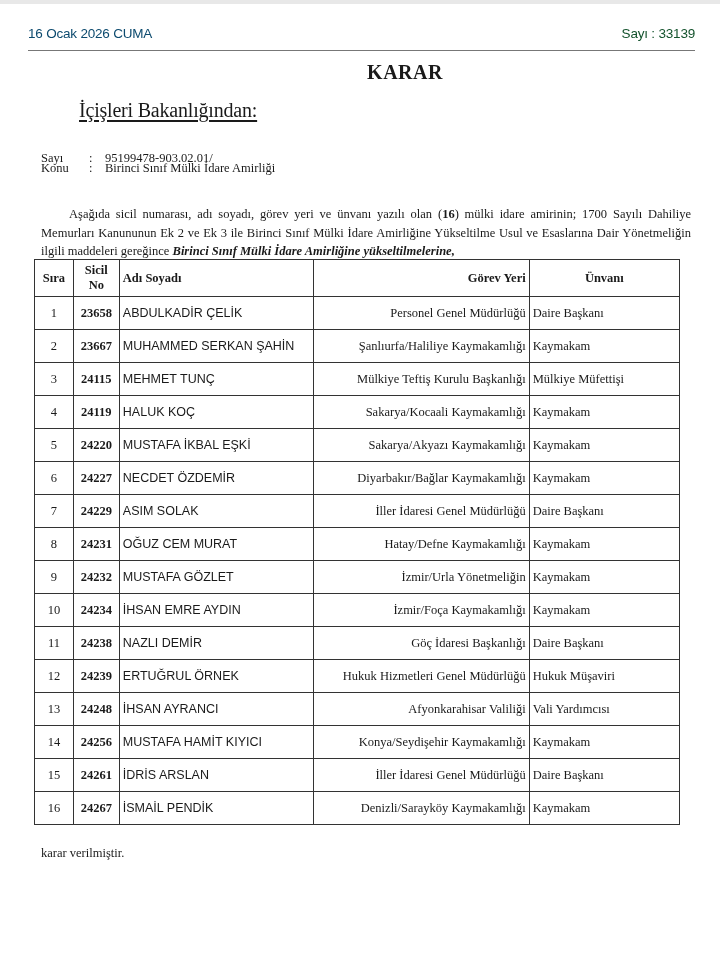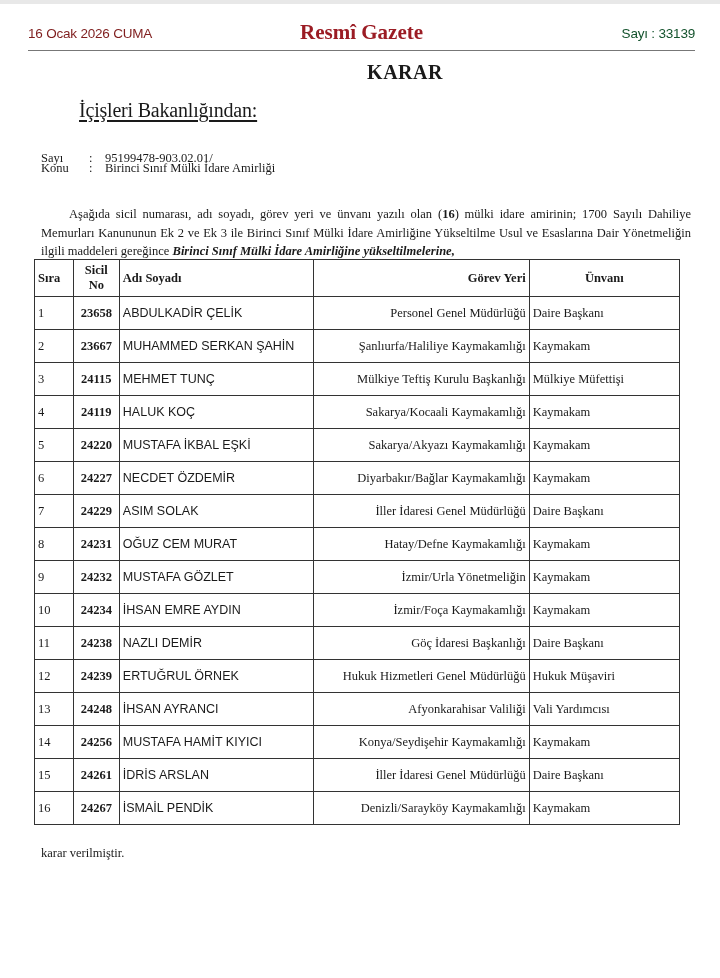--- a/index.html
+++ b/index.html
@@ -7,21 +7,21 @@
     width: 720px; height: 978px; position: relative; overflow: hidden;
     font-family: "Liberation Serif", serif; color: #1a1a1a;
   }
   .top-strip { position: absolute; left: 0; top: 0; width: 720px; height: 4px; background: #e8e8e8; }
   .header {
     position: absolute; left: 28px; top: 20px; width: 667px; height: 30px;
     border-bottom: 1.5px solid #777;
   }
   .hdr-date {
     position: absolute; left: 0; top: 6px;
-    font-family: "Liberation Sans", sans-serif; font-size: 13.5px; letter-spacing: -0.2px; color: #7f1d1d;
+    font-family: "Liberation Sans", sans-serif; font-size: 13.5px; letter-spacing: -0.2px; color: #0c4a6e;
   }
   .hdr-title {
     position: absolute; left: 0; right: 0; top: 0; text-align: center;
     font-family: "Liberation Serif", serif; font-weight: bold; font-size: 21px; color: #9b1c24;
   }
   .hdr-issue {
     position: absolute; right: 0; top: 6px;
     font-family: "Liberation Sans", sans-serif; font-size: 13.5px; letter-spacing: -0.2px; color: #14532d;
   }
   .karar {
@@ -44,38 +44,37 @@
   .para .ind { display: inline-block; width: 28px; }
   .para .em { font-weight: bold; font-style: italic; }
   table.list {
     position: absolute; left: 34px; top: 259px; width: 646px;
     border-collapse: collapse; font-size: 12.5px;
   }
   table.list th, table.list td {
     border: 1.3px solid #333; padding: 0 3px; height: 32px; vertical-align: middle;
   }
   table.list thead th { height: 36px; font-weight: bold; }
-  .c-sira { width: 31px; text-align: left; }
+  .c-sira { width: 31px; text-align: center; }
   .c-sicil { width: 38px; text-align: center; font-weight: bold; }
   .c-name { width: 183px; text-align: left; font-family: "Liberation Sans", sans-serif; font-size: 12.5px; line-height: 14px; }
   .c-yer { width: 204px; text-align: right; }
   .c-unvan { width: 140px; text-align: left; }
   th.c-sicil { line-height: 15px; }
   th.c-name { font-family: "Liberation Serif", serif; font-weight: bold; }
   th.c-unvan { text-align: center; }
   .footer { position: absolute; left: 41px; top: 846px; font-size: 12.5px; }
 </style>
 </head>
 <body>
 
 <div class="top-strip"></div>
 
 <div class="header">
   <span class="hdr-date">16 Ocak 2026 CUMA</span>
-  <div class="hdr-title">Resmî Gazete</div>
   <span class="hdr-issue">Sayı : 33139</span>
 </div>
 
 <div class="karar">KARAR</div>
 <div class="ministry">İçişleri Bakanlığından:</div>
 
 <div class="meta meta-sayi">
   <span class="k">Sayı</span><span class="c">:</span><span>95199478-903.02.01/</span>
 </div>
 <div class="meta meta-konu">

